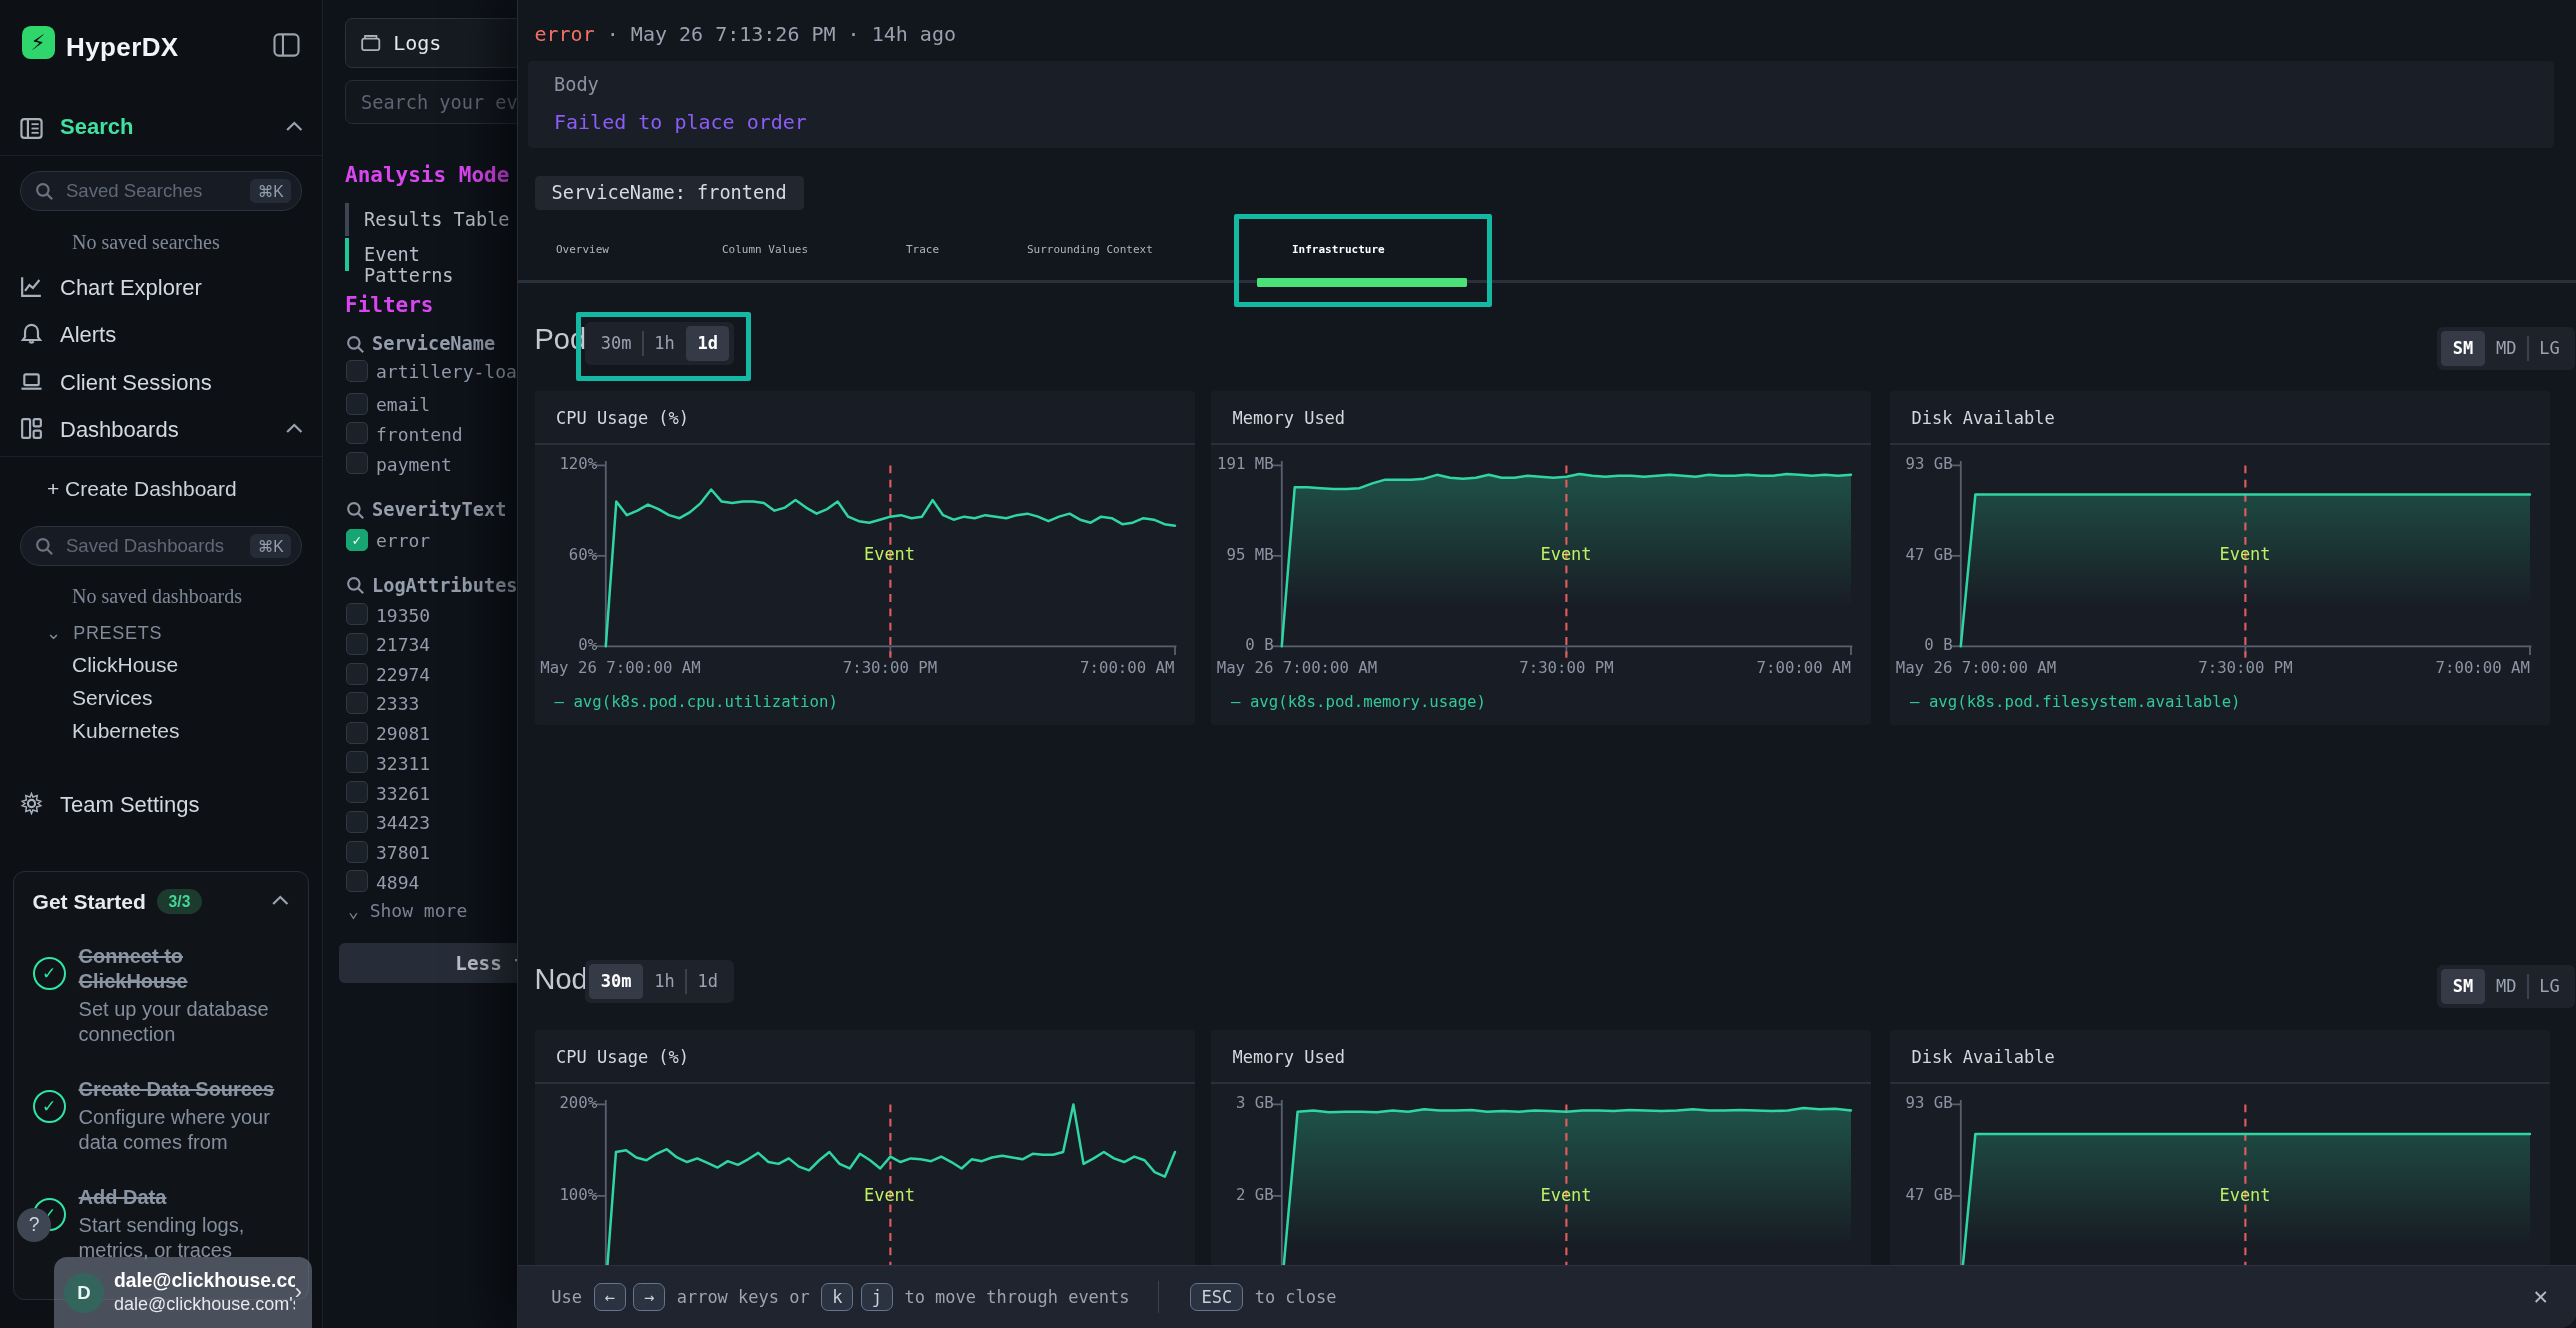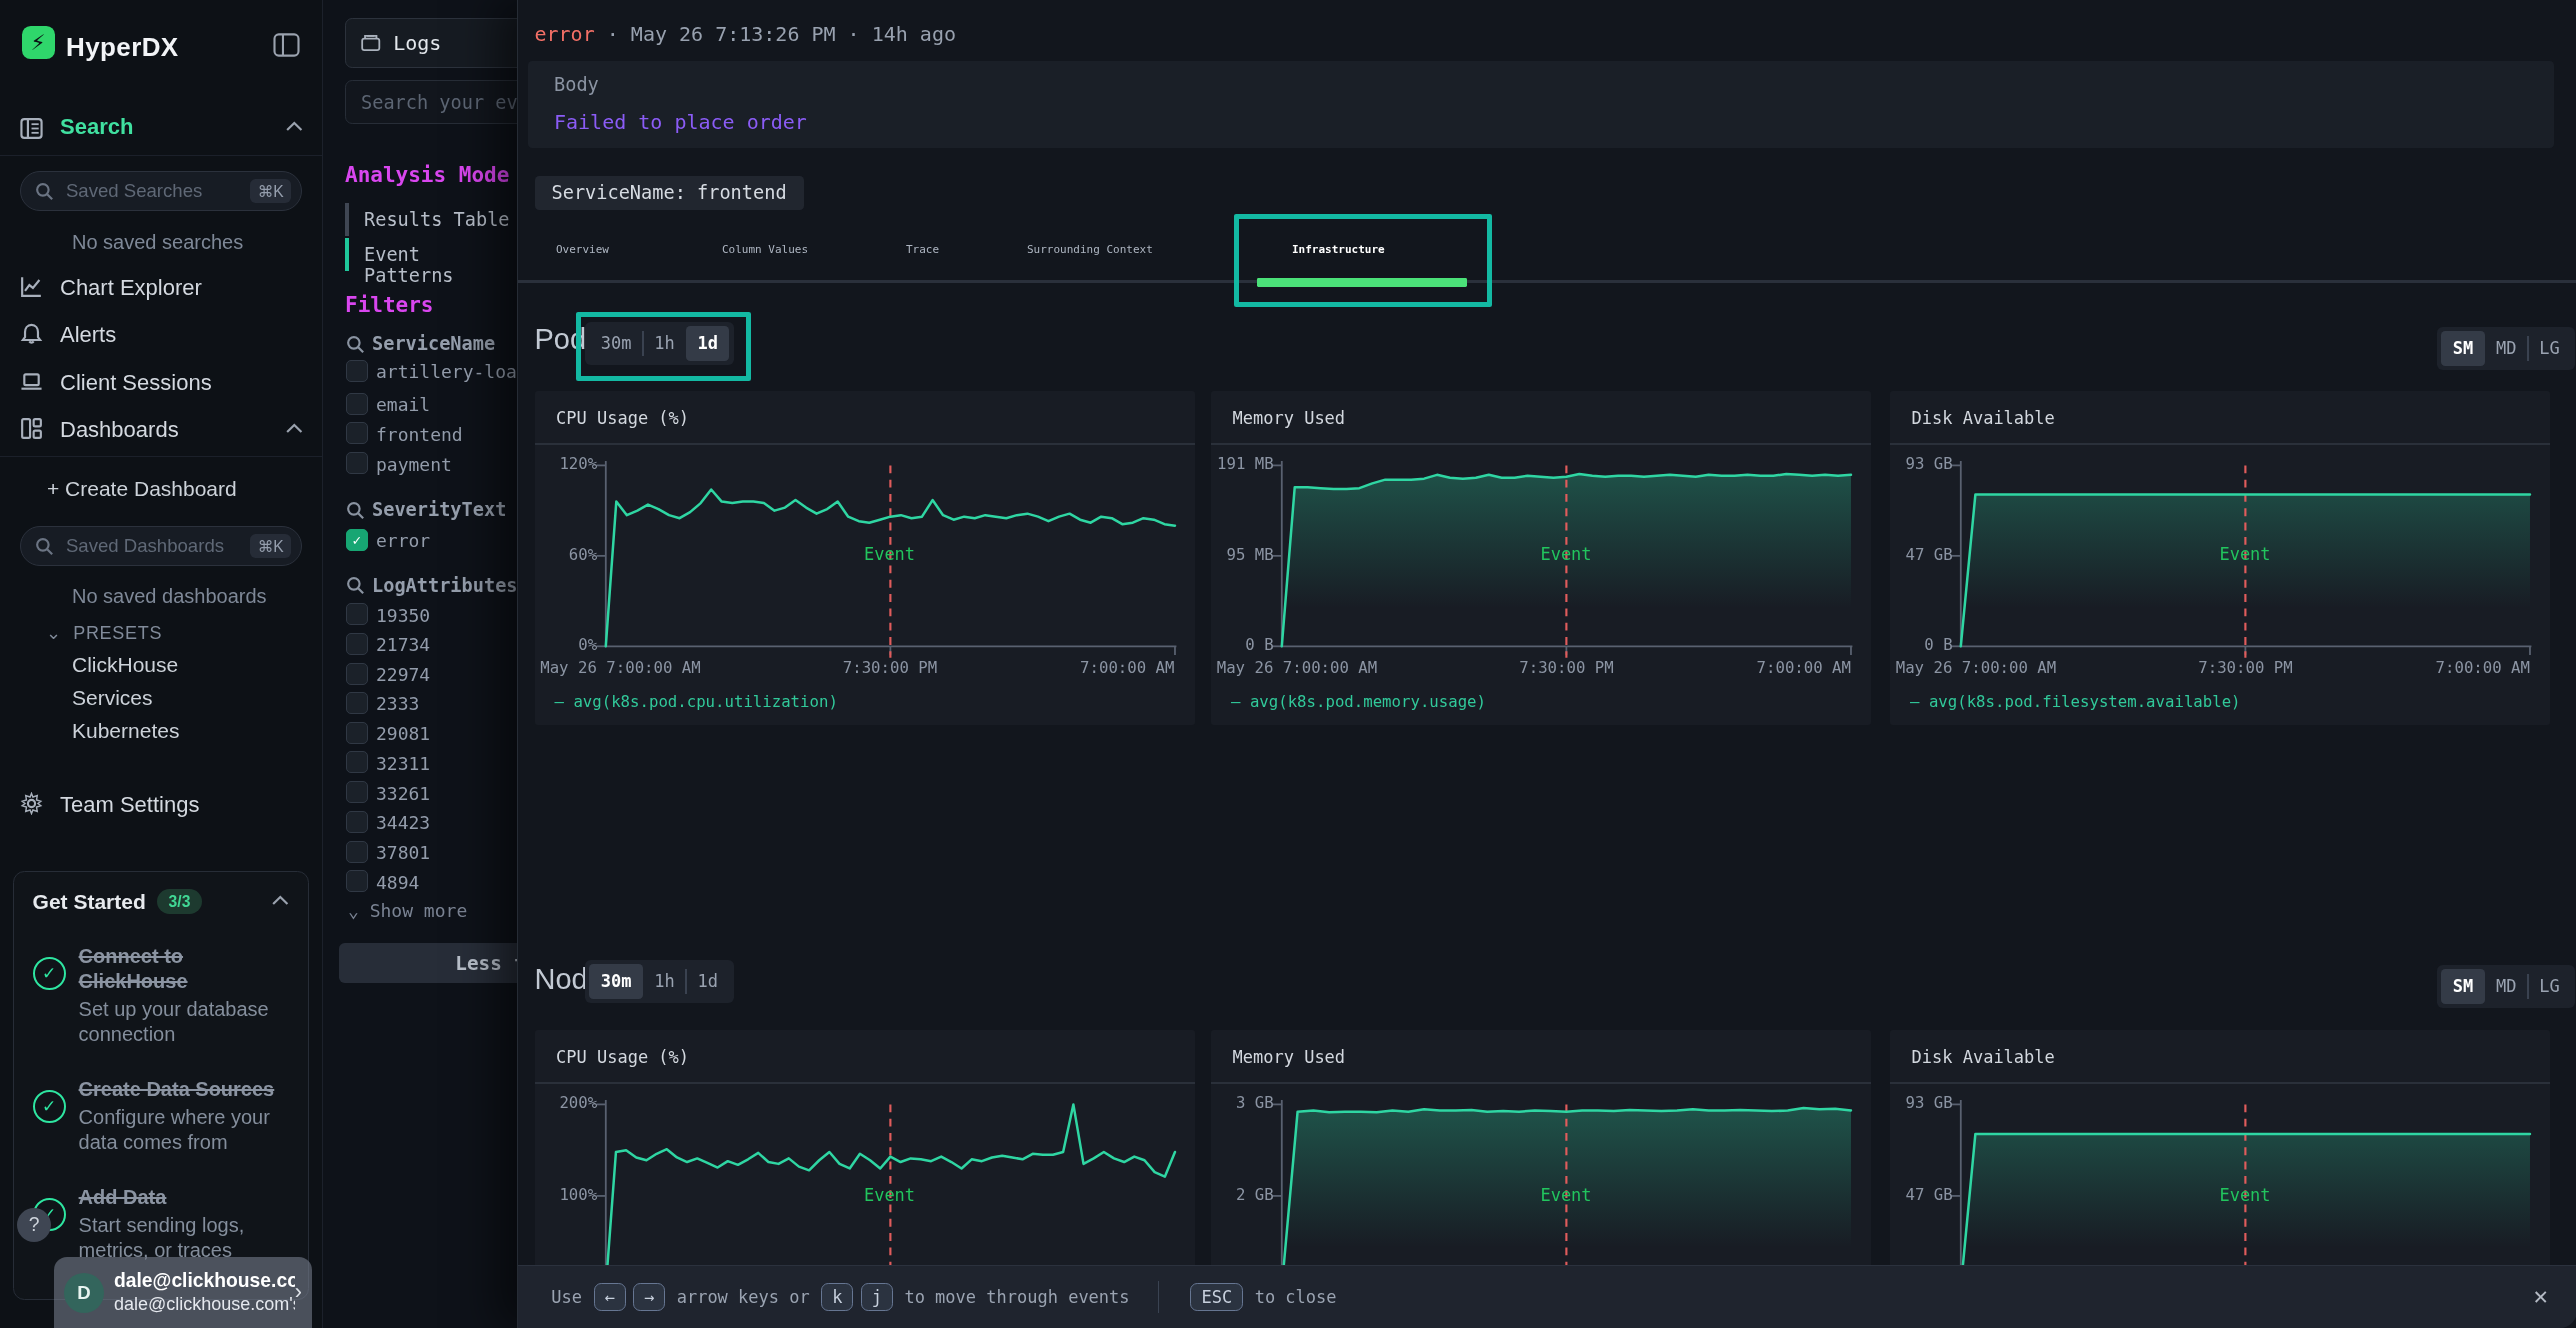--- a/index.html
+++ b/index.html
@@ -17,21 +17,21 @@
   .collapse-btn{position:absolute;left:273px;top:33px;width:29px;height:26px;color:#9aa2ae;}
   .side-divider{position:absolute;left:0;width:322px;height:1.4px;background:#1b202a;}
   .sec-label{position:absolute;left:60px;font-size:22px;font-weight:bold;color:#40e0a0;}
   .side-icon{position:absolute;left:20px;width:23px;height:23px;color:#a8b0bc;}
   .chev{position:absolute;right:18.6px;width:18.6px;height:18.6px;color:#9aa2ae;}
   .pill-input{position:absolute;left:20px;width:282px;height:40px;background:#171c24;border:1.4px solid #2b313c;border-radius:20px;display:flex;align-items:center;padding:0 10px 0 14.3px;box-sizing:border-box;}
   .pill-input svg{flex:0 0 auto;color:#6b7483;}
   .pill-input input{flex:1;background:transparent;border:none;outline:none;color:#aab2bf;font-size:18.6px;font-family:inherit;margin-left:10px;min-width:0;}
   .pill-input input::placeholder{color:#5f6876;}
   .kbd-badge{flex:0 0 auto;background:#262c37;border-radius:5.7px;padding:2.9px 7.2px;font-size:15.7px;color:#959ead;}
-  .muted-line{position:absolute;left:72px;font-size:20px;color:#7e8897;}
+  .muted-line{position:absolute;left:72px;font-size:20px;color:#7e8897;font-family:Liberation Serif, serif;}
   .nav-item-label{position:absolute;left:60px;font-size:22px;color:#d4d9e0;}
   .small-link{position:absolute;font-size:21px;color:#ccd2d9;}
   .preset-label{position:absolute;left:46px;font-size:18px;color:#818b9a;letter-spacing:0.7px;}
   .gs-card{position:absolute;left:13px;top:871px;width:296px;height:429px;background:#101419;border:1.4px solid #272d37;border-radius:11.4px;box-sizing:border-box;padding:17px 18.6px;}
   .gs-head{display:flex;align-items:center;}
   .gs-title{font-size:21px;font-weight:bold;color:#e7eaee;}
   .gs-badge{margin-left:11.4px;background:#1d3a2f;color:#41d795;border-radius:715px;padding:3.6px 11.4px;font-size:15.7px;font-weight:bold;}
   .gs-item{display:flex;margin-top:30px;}
   .gs-check{flex:0 0 33px;width:33px;height:33px;border:2.1px solid #2ee6a1;border-radius:50%;color:#2ee6a1;display:flex;align-items:center;justify-content:center;font-size:17px;box-sizing:border-box;margin-right:13px;margin-top:13px;}
   .gs-text{width:215px;}
@@ -83,21 +83,21 @@
   .seg-item.sel{background:#343b47;border-radius:4.3px;color:#ffffff;font-weight:bold;}
   .seg-item.div-l::before{content:"";position:absolute;left:-0.7px;top:4.3px;bottom:4.3px;width:1.4px;background:#3a4250;}
 
   .chart-card{position:absolute;width:660px;height:334px;background:#181c24;border-radius:2.9px;z-index:1;}
   .chart-title{position:absolute;left:21.5px;top:17px;font-size:17px;color:#d3d8df;}
   .chart-head-divider{position:absolute;left:0;right:0;top:52px;height:2.1px;background:#2a303a;}
   .viz{position:absolute;left:0;top:0;width:660px;height:334px;}
   .ytick{position:absolute;left:5.7px;width:57px;text-align:right;font-size:15.7px;color:#8b94a3;line-height:1.15;}
   .xtick{position:absolute;font-size:15.7px;color:#8b94a3;white-space:nowrap;}
   .legend{position:absolute;left:20px;font-size:15.7px;color:#31c99a;white-space:nowrap;}
-  .event-label{position:absolute;font-size:17px;color:#22c55e;text-align:center;z-index:2;}
+  .event-label{position:absolute;font-size:17px;color:#bef264;text-align:center;z-index:2;}
 
   .timeline-card{position:absolute;left:16.5px;top:779px;width:2025px;height:124px;background:#181c24;border-radius:2.9px;}
   .timeline-title{position:absolute;left:21.5px;top:18.6px;font-size:17px;color:#cfd4dc;}
   .timeline-divider{position:absolute;left:0;right:0;top:54px;height:2.1px;background:#2a303a;}
   .timeline-empty{position:absolute;left:0;right:0;top:77px;text-align:center;font-size:21px;color:#e8ebef;}
 
   .foot{position:absolute;left:0;right:0;top:1265px;height:63px;background:#1f242e;border-top:1.4px solid #2b313d;border-bottom-right-radius:17px;display:flex;align-items:center;padding:0 29px;box-sizing:border-box;z-index:20;font-size:17px;color:#9aa3b1;}
   .keycap{border:1.4px solid #667692;background:#2b3340;border-radius:7.2px;padding:2.9px 10px;color:#c7d0dd;margin:0 7.2px;font-size:17px;}
   .foot-sep{width:1.4px;height:31.5px;background:#3a4352;margin:0 24px;}
   .foot-close{position:absolute;right:29px;top:15.7px;font-size:24px;color:#b4bac4;}

